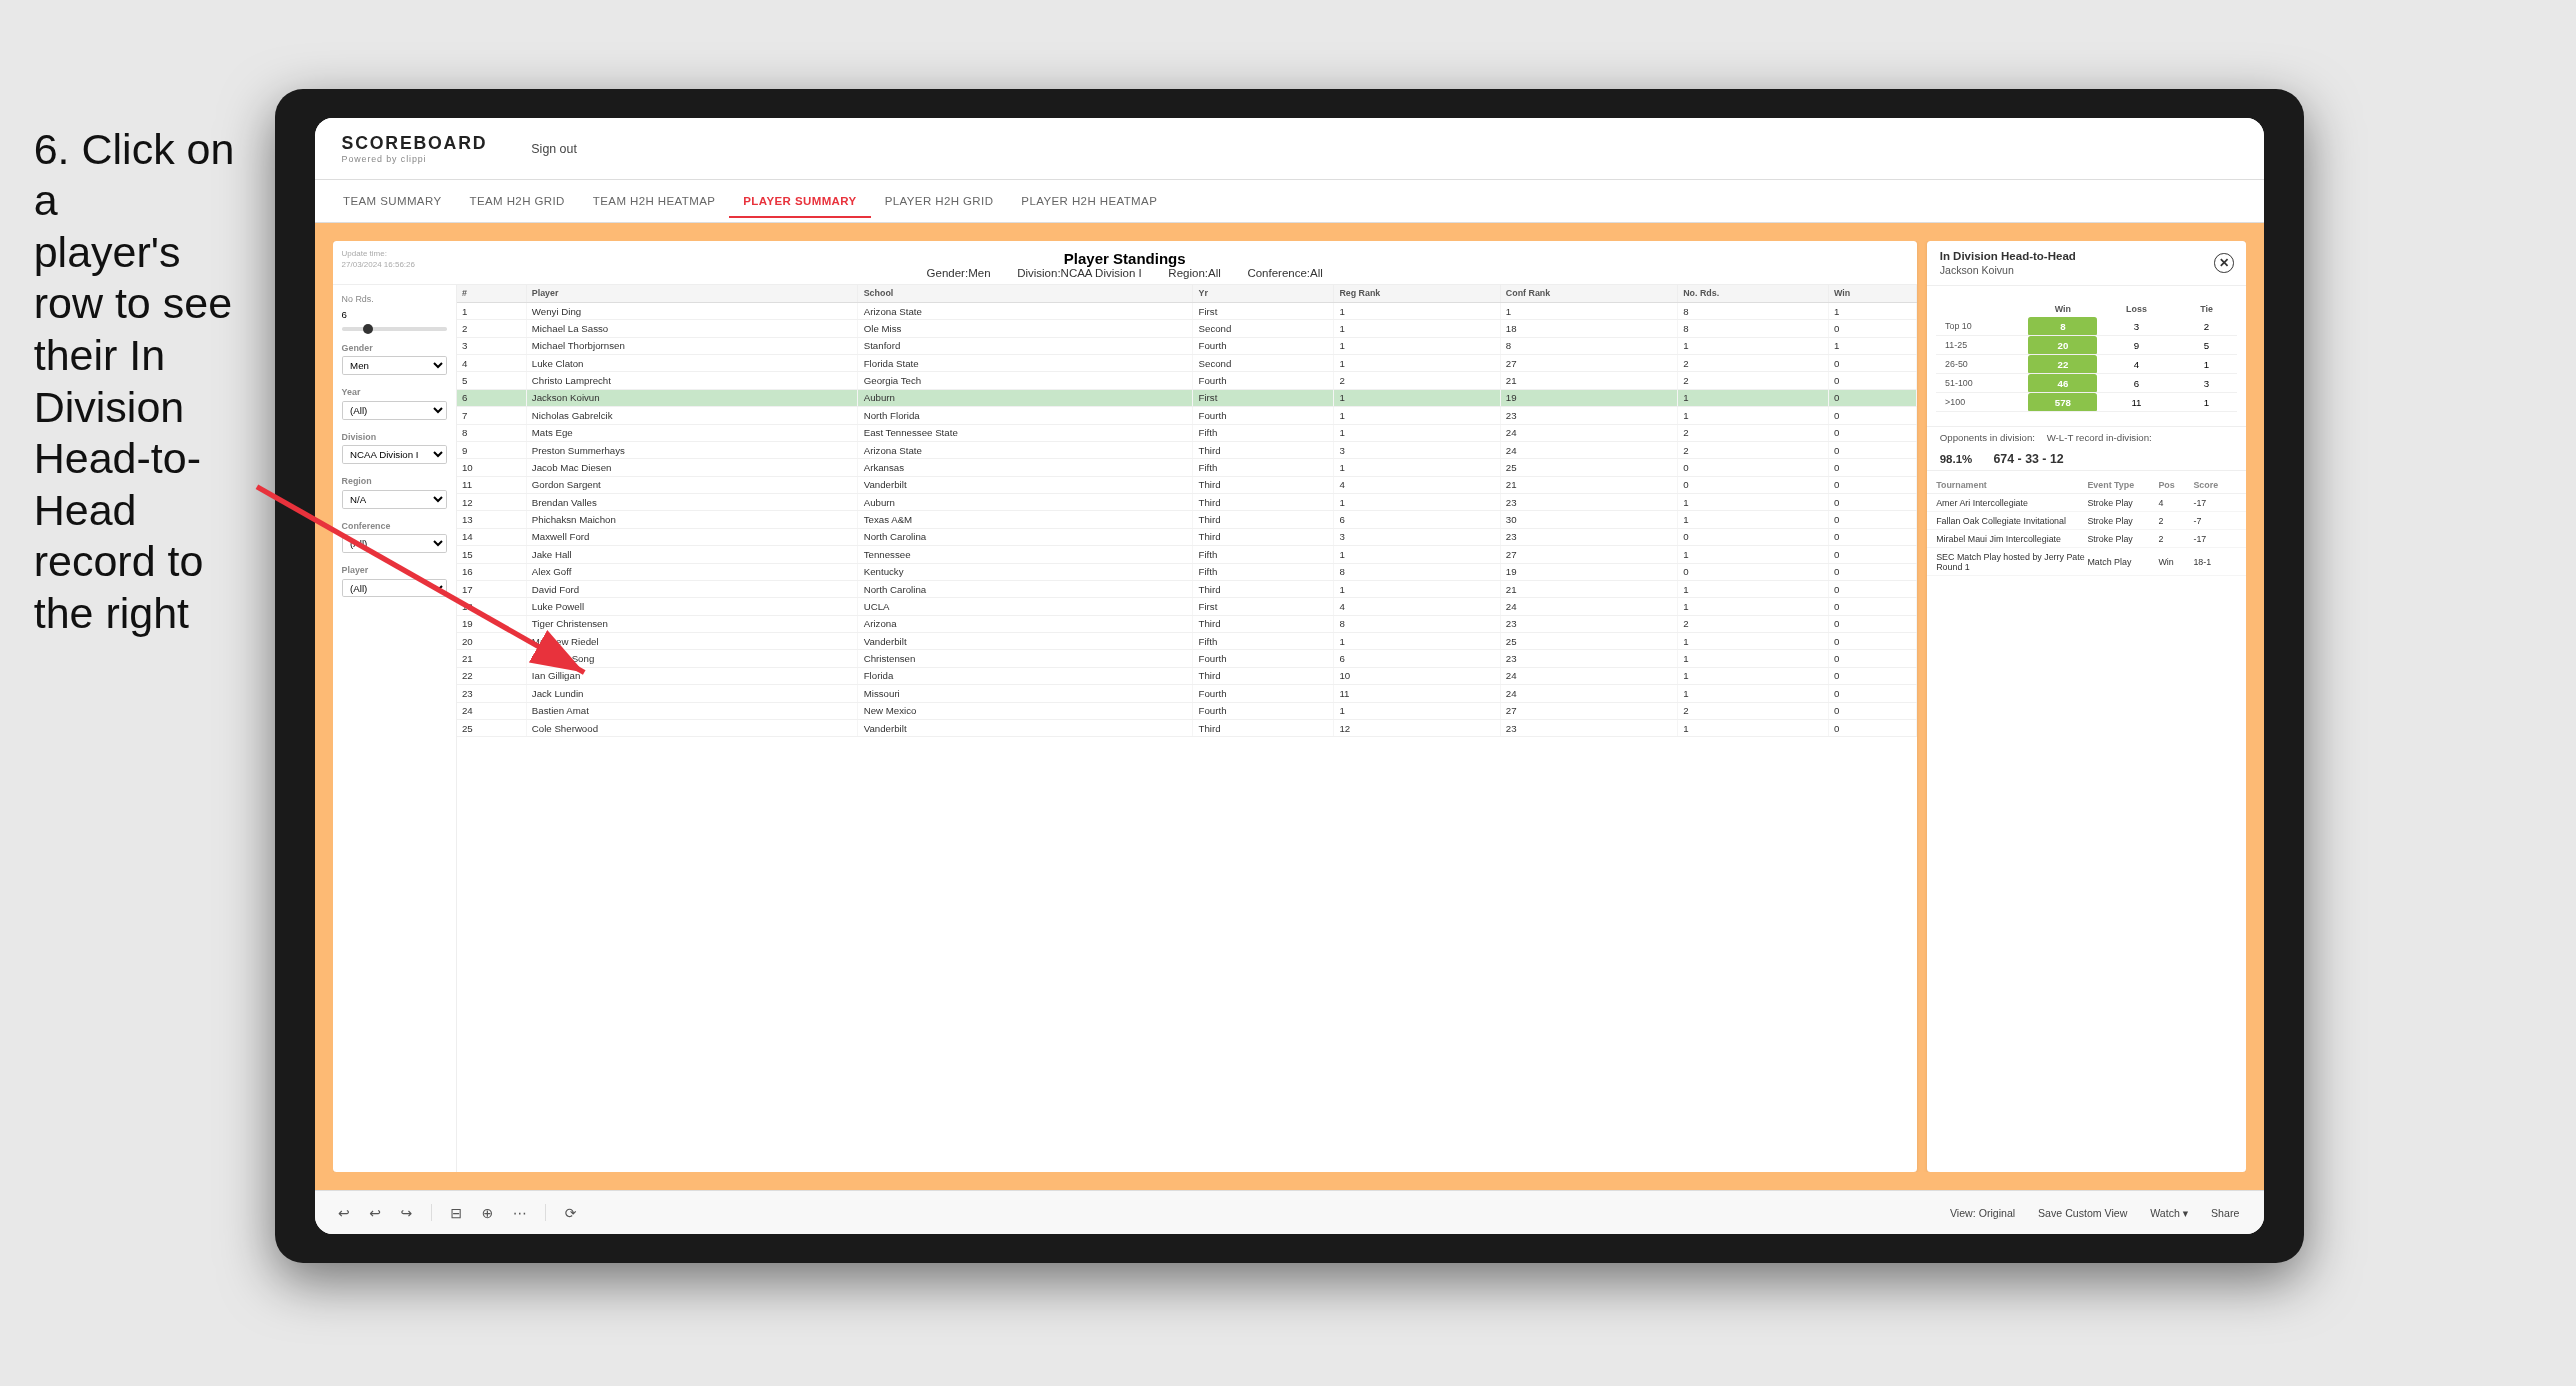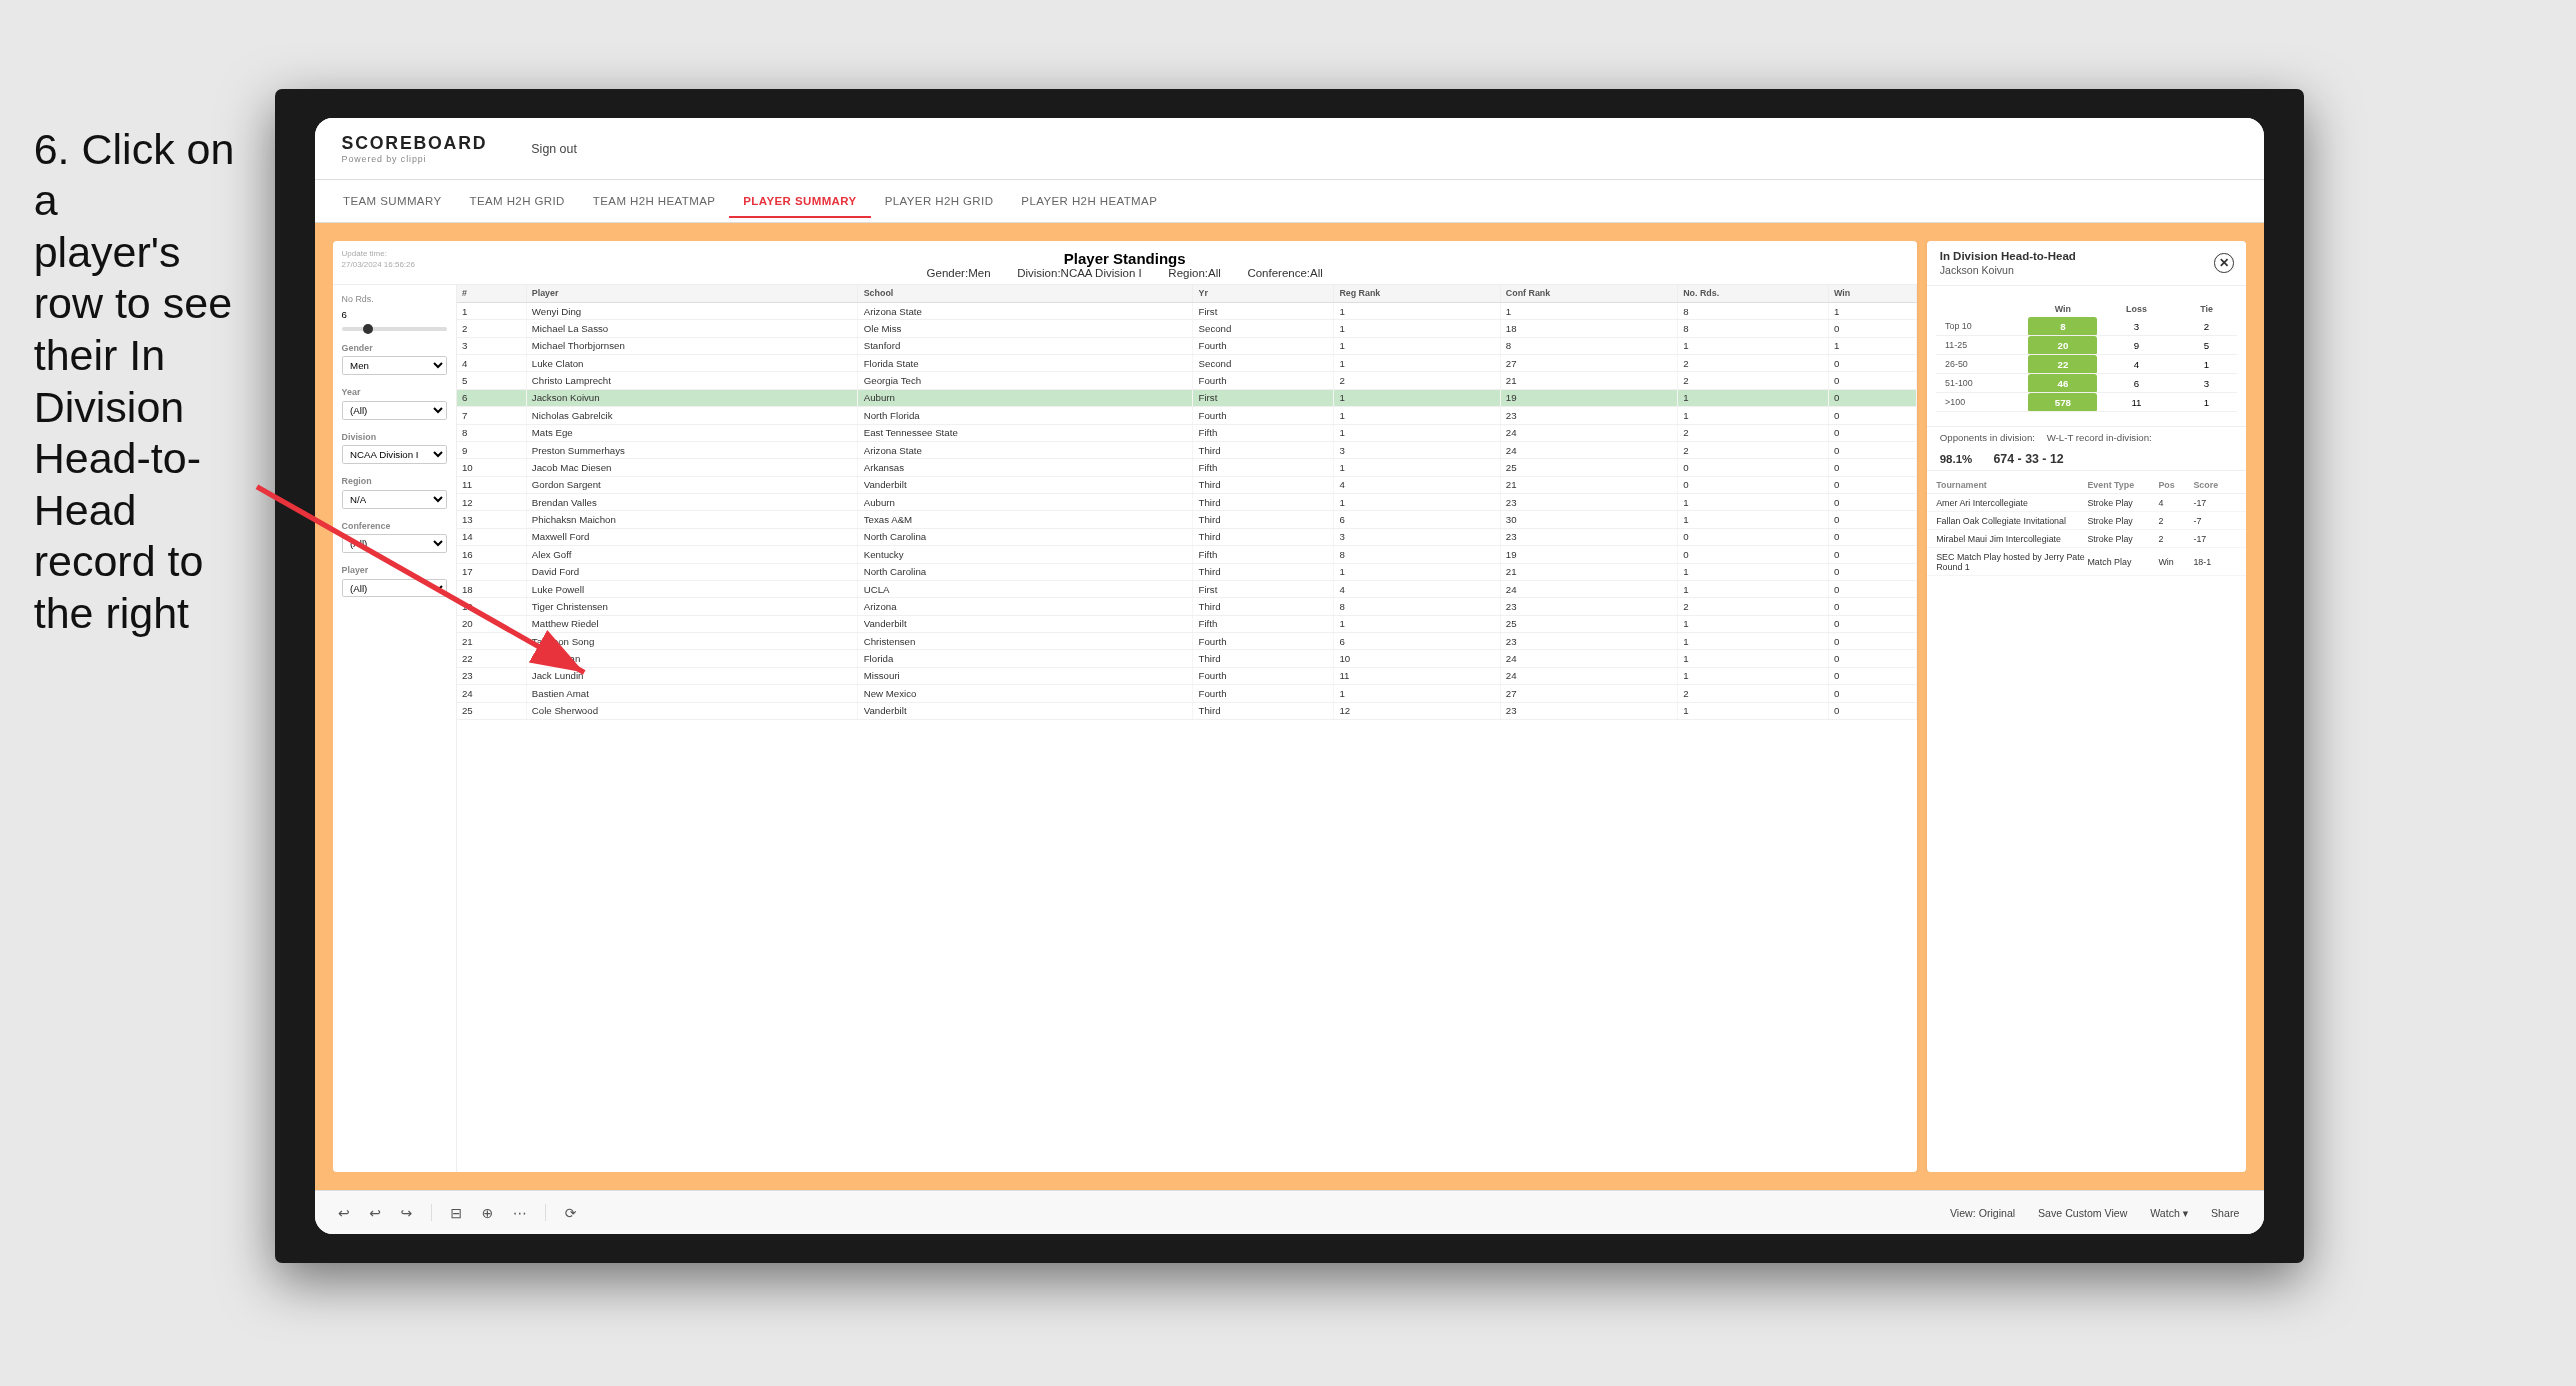--- a/index.html
+++ b/index.html
@@ -37,21 +37,21 @@
     }
 
     
     .tablet-outer {
       position: absolute;
       left: 275px;
       top: 89px;
       width: 2029px;
       height: 1174px;
       background: #1a1a1a;
-      border-radius: 7px;
+      border-radius: 28px;
       box-shadow: 0 17.7px 53px rgba(0,0,0,0.5);
       display: flex;
       align-items: center;
       justify-content: center;
     }
 
     .tablet-screen {
       width: 1949px;
       height: 1116px;
       background: #fff;
@@ -741,20 +741,30 @@
       <td>14</td>
       <td>Maxwell Ford</td>
       <td>North Carolina</td>
       <td>Third</td>
       <td>3</td>
       <td>23</td>
       <td>0</td>
       <td>0</td>
     </tr>
                     <tr>
+      <td>15</td>
+      <td>Jake Hall</td>
+      <td>Tennessee</td>
+      <td>Fifth</td>
+      <td>1</td>
+      <td>27</td>
+      <td>1</td>
+      <td>0</td>
+    </tr>
+                    <tr>
       <td>16</td>
       <td>Alex Goff</td>
       <td>Kentucky</td>
       <td>Fifth</td>
       <td>8</td>
       <td>19</td>
       <td>0</td>
       <td>0</td>
     </tr>
                     <tr>

